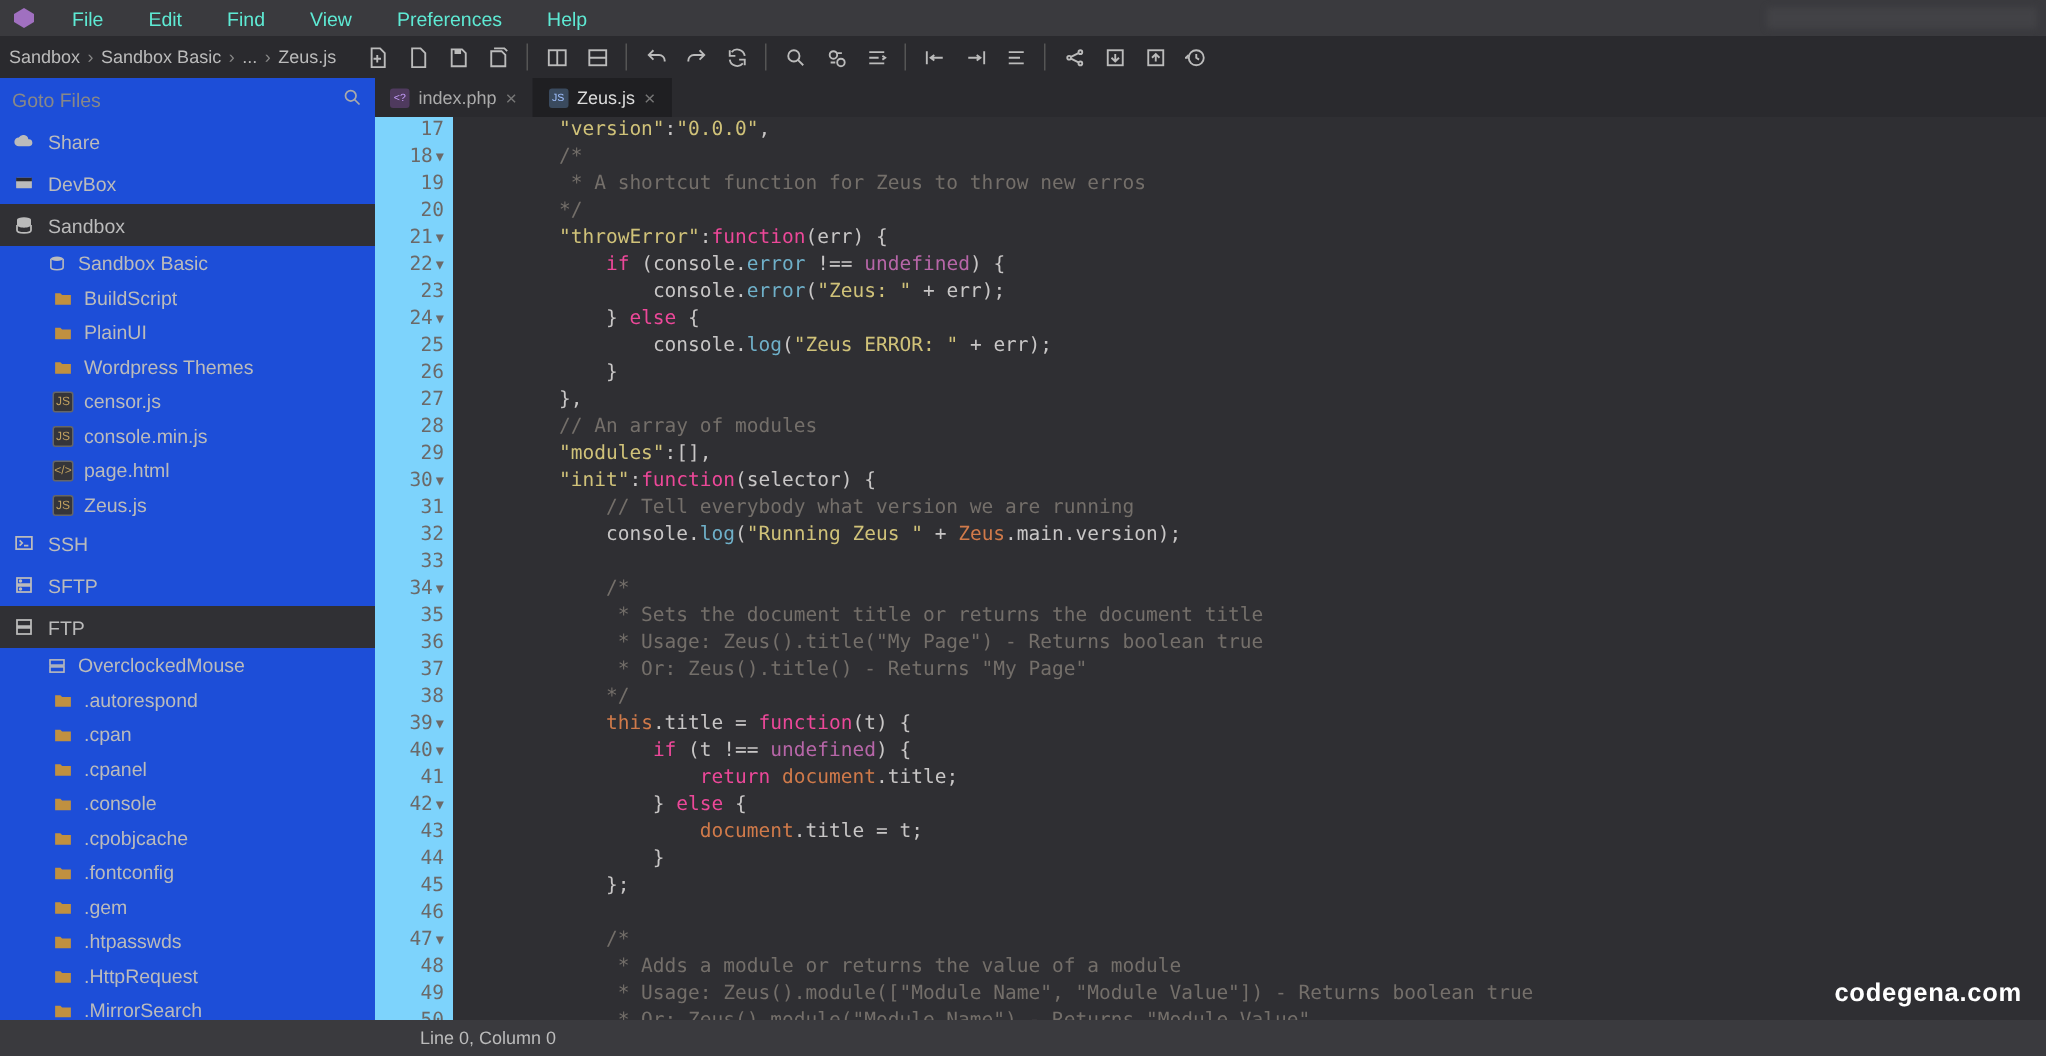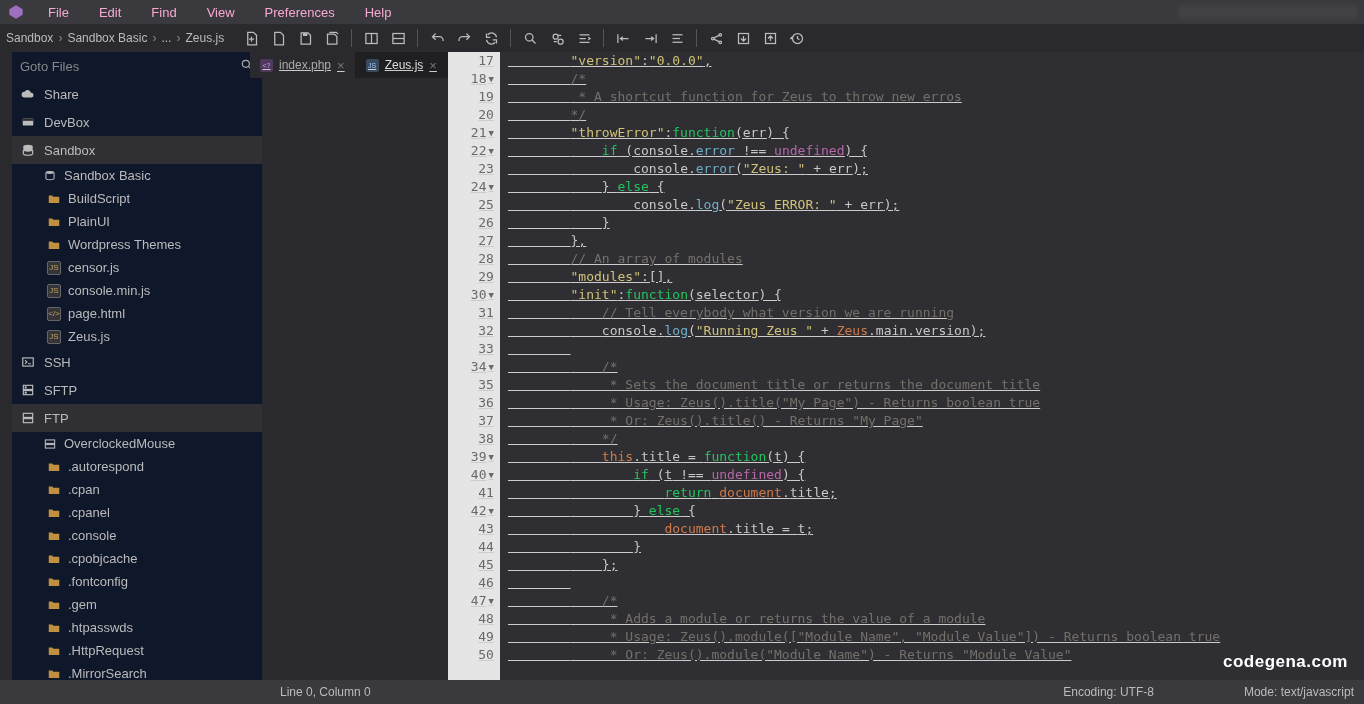--- a/index.html
+++ b/index.html
@@ -2,71 +2,71 @@
 <html><head>
 <meta charset="utf-8">
 <style>
 * { margin:0; padding:0; box-sizing:border-box; }
 body { width:1364px; height:704px; background:#2a2a2e; font-family:"Segoe UI",Arial,sans-serif; font-size:13px; color:#ccc; overflow:hidden; position:relative; }
 
 
 .menubar { height:24px; background:#3a3a3e; display:flex; align-items:center; padding:0 6px; gap:2px; }
 .menubar .logo { width:20px; height:20px; display:flex; align-items:center; justify-content:center; margin-right:6px; }
 .menubar .logo svg { width:16px; height:16px; }
-.menubar .mi { padding:3px 14px; color:#f9a8d4; cursor:pointer; }
+.menubar .mi { padding:3px 14px; color:#5eead4; cursor:pointer; }
 .menubar .right-blur { margin-left:auto; width:180px; height:14px; background:#424246; border-radius:2px; filter:blur(2px); }
 
 
 .toolbar { height:28px; display:flex; align-items:center; padding:0 0 0 6px; }
 .breadcrumb { display:flex; align-items:center; gap:5px; color:#888; font-size:12px; }
 .breadcrumb span.seg { color:#bbb; }
 .toolbar .icons { display:flex; align-items:center; gap:1px; margin-left:auto; padding-right:6px; }
 .tbtn { width:26px; height:22px; display:flex; align-items:center; justify-content:center; color:#bbb; cursor:pointer; }
 .tbtn svg { width:15px; height:15px; }
 .tsep { width:1px; height:18px; background:#555; margin:0 5px; }
 
 
-.sidebar { position:absolute; top:52px; left:12px; width:250px; bottom:24px; background:#0f172a; overflow:hidden; }
+.sidebar { position:absolute; top:52px; left:0; width:250px; bottom:24px; background:#1d4ed8; overflow:hidden; }
 .goto { height:28px; display:flex; align-items:center; padding:0 8px; color:#bbb; }
 .goto input { flex:1; background:transparent; border:0; color:#bbb; font-size:13px; }
 .goto input::placeholder { color:#888; }
 .goto .search-ic svg { width:14px; height:14px; color:#aaa; }
 
 .panel-row { height:28px; display:flex; align-items:center; padding:0 8px; gap:8px; color:#bbb; cursor:pointer;text-align:right; }
 .panel-row.bold { background:#303034; }
 .panel-row .ic { width:16px; display:flex; justify-content:center; }
 .panel-row .ic svg { width:14px; height:14px; }
 .tree-item { height:23px; display:flex; align-items:center; gap:6px; color:#bbb; font-size:13px; cursor:pointer; }
 .tree-item.depth1 { padding-left:30px; }
 .tree-item.depth2 { padding-left:34px; }
 .tree-item .fic { width:16px; display:flex; justify-content:center; }
 .tree-item .fic svg { width:14px; height:14px; }
 .folder-ic { fill:#c09040; }
 .file-ic-box { width:14px; height:14px; border:1px solid #666; border-radius:2px; display:flex; align-items:center; justify-content:center; font-size:8px; color:#c0a060; background:#353539; }
 
 
-.editor { position:absolute; top:52px; left:250px; right:0; bottom:24px; display:flex; flex-direction:row;text-decoration:underline; }
+.editor { position:absolute; top:52px; left:250px; right:0; bottom:24px; display:flex; flex-direction:column; }
 .tabs { height:26px; display:flex; align-items:stretch; background:#2a2a2e; }
 .tab { display:flex; align-items:center; gap:6px; padding:0 10px; border-right:1px solid #1f1f22; color:#aaa; cursor:pointer; font-size:12px; }
 .tab.active { background:#1f1f22; color:#ddd; }
 .tab .close { font-size:13px; color:#777; cursor:pointer; }
 .tab .ft-ic { width:13px; height:13px; border-radius:2px; display:flex; align-items:center; justify-content:center; font-size:7px; }
 .ft-php { background:#4f3a5e; color:#c9a0ff; }
 .ft-js { background:#3a4a5e; color:#a0c0ff; }
 
 .code-wrap { flex:1; display:flex; background:#2f2f33; overflow:hidden; font-family:Consolas,monospace; font-size:13px; line-height:18px; white-space:pre; }
-.gutter { width:52px; background:#e5e5e5; text-align:right; padding:0 6px 0 0; color:#6b6968; }
+.gutter { width:52px; background:#7dd3fc; text-align:right; padding:0 6px 0 0; color:#6b6968; }
 .gutter .ln { display:flex; justify-content:flex-end; align-items:center; height:18px; }
 .gutter .fold { margin-left:2px; font-size:9px; color:#6b6968; }
 .code { flex:1; padding-left:8px; color:#c8c6c6; }
 
 
 .tok-str   { color:#d0c279; }
 .tok-punc  { color:#c8c6c6; }
-.tok-key   { color:#22c55e; }
+.tok-key   { color:#ec4899; }
 .tok-fn    { color:#6fb0c9; }
 .tok-id    { color:#c8c6c6; }
 .tok-com   { color:#746f6a; }
 .tok-bool  { color:#b766a8; }
 .tok-this  { color:#d07a4a; }
 .tok-builtin{ color:#d07a4a; }
 
 
 .statusbar { position:absolute; bottom:0; left:0; right:0; height:24px; background:#3a3a3e; display:flex; align-items:center; padding:0 10px; color:#bbb; font-size:12px;text-align:center; }
 .statusbar .sbl { margin-left:270px; }
@@ -465,19 +465,15 @@
     </div>
   </div>
   <div class="code-wrap">
     <div class="gutter" id="gutter"><div class="ln">17</div><div class="ln">18<span class="fold">▼</span></div><div class="ln">19</div><div class="ln">20</div><div class="ln">21<span class="fold">▼</span></div><div class="ln">22<span class="fold">▼</span></div><div class="ln">23</div><div class="ln">24<span class="fold">▼</span></div><div class="ln">25</div><div class="ln">26</div><div class="ln">27</div><div class="ln">28</div><div class="ln">29</div><div class="ln">30<span class="fold">▼</span></div><div class="ln">31</div><div class="ln">32</div><div class="ln">33</div><div class="ln">34<span class="fold">▼</span></div><div class="ln">35</div><div class="ln">36</div><div class="ln">37</div><div class="ln">38</div><div class="ln">39<span class="fold">▼</span></div><div class="ln">40<span class="fold">▼</span></div><div class="ln">41</div><div class="ln">42<span class="fold">▼</span></div><div class="ln">43</div><div class="ln">44</div><div class="ln">45</div><div class="ln">46</div><div class="ln">47<span class="fold">▼</span></div><div class="ln">48</div><div class="ln">49</div><div class="ln">50</div></div>
     <div class="code" id="code"><div>        <span class="tok-str">"version"</span><span class="tok-punc">:</span><span class="tok-str">"0.0.0"</span><span class="tok-punc">,</span></div><div>        <span class="tok-com">/*</span></div><div>        <span class="tok-com"> * A shortcut function for Zeus to throw new erros</span></div><div>        <span class="tok-com">*/</span></div><div>        <span class="tok-str">"throwError"</span><span class="tok-punc">:</span><span class="tok-key">function</span><span class="tok-punc">(</span><span class="tok-id">err</span><span class="tok-punc">) {</span></div><div>        <span class="tok-punc">    </span><span class="tok-key">if</span><span class="tok-punc"> (</span><span class="tok-id">console</span><span class="tok-punc">.</span><span class="tok-fn">error</span><span class="tok-punc"> !== </span><span class="tok-bool">undefined</span><span class="tok-punc">) {</span></div><div>        <span class="tok-punc">        </span><span class="tok-id">console</span><span class="tok-punc">.</span><span class="tok-fn">error</span><span class="tok-punc">(</span><span class="tok-str">"Zeus: "</span><span class="tok-punc"> + </span><span class="tok-id">err</span><span class="tok-punc">);</span></div><div>        <span class="tok-punc">    } </span><span class="tok-key">else</span><span class="tok-punc"> {</span></div><div>        <span class="tok-punc">        </span><span class="tok-id">console</span><span class="tok-punc">.</span><span class="tok-fn">log</span><span class="tok-punc">(</span><span class="tok-str">"Zeus ERROR: "</span><span class="tok-punc"> + </span><span class="tok-id">err</span><span class="tok-punc">);</span></div><div>        <span class="tok-punc">    }</span></div><div>        <span class="tok-punc">},</span></div><div>        <span class="tok-com">// An array of modules</span></div><div>        <span class="tok-str">"modules"</span><span class="tok-punc">:[],</span></div><div>        <span class="tok-str">"init"</span><span class="tok-punc">:</span><span class="tok-key">function</span><span class="tok-punc">(</span><span class="tok-id">selector</span><span class="tok-punc">) {</span></div><div>        <span class="tok-com">    // Tell everybody what version we are running</span></div><div>        <span class="tok-punc">    </span><span class="tok-id">console</span><span class="tok-punc">.</span><span class="tok-fn">log</span><span class="tok-punc">(</span><span class="tok-str">"Running Zeus "</span><span class="tok-punc"> + </span><span class="tok-builtin">Zeus</span><span class="tok-punc">.</span><span class="tok-id">main</span><span class="tok-punc">.</span><span class="tok-id">version</span><span class="tok-punc">);</span></div><div>        <span class="tok-punc"></span></div><div>        <span class="tok-com">    /*</span></div><div>        <span class="tok-com">     * Sets the document title or returns the document title</span></div><div>        <span class="tok-com">     * Usage: Zeus().title("My Page") - Returns boolean true</span></div><div>        <span class="tok-com">     * Or: Zeus().title() - Returns "My Page"</span></div><div>        <span class="tok-com">    */</span></div><div>        <span class="tok-punc">    </span><span class="tok-this">this</span><span class="tok-punc">.</span><span class="tok-id">title</span><span class="tok-punc"> = </span><span class="tok-key">function</span><span class="tok-punc">(</span><span class="tok-id">t</span><span class="tok-punc">) {</span></div><div>        <span class="tok-punc">        </span><span class="tok-key">if</span><span class="tok-punc"> (</span><span class="tok-id">t</span><span class="tok-punc"> !== </span><span class="tok-bool">undefined</span><span class="tok-punc">) {</span></div><div>        <span class="tok-punc">            </span><span class="tok-key">return</span><span class="tok-punc"> </span><span class="tok-builtin">document</span><span class="tok-punc">.</span><span class="tok-id">title</span><span class="tok-punc">;</span></div><div>        <span class="tok-punc">        } </span><span class="tok-key">else</span><span class="tok-punc"> {</span></div><div>        <span class="tok-punc">            </span><span class="tok-builtin">document</span><span class="tok-punc">.</span><span class="tok-id">title</span><span class="tok-punc"> = </span><span class="tok-id">t</span><span class="tok-punc">;</span></div><div>        <span class="tok-punc">        }</span></div><div>        <span class="tok-punc">    };</span></div><div>        <span class="tok-punc"></span></div><div>        <span class="tok-com">    /*</span></div><div>        <span class="tok-com">     * Adds a module or returns the value of a module</span></div><div>        <span class="tok-com">     * Usage: Zeus().module(["Module Name", "Module Value"]) - Returns boolean true</span></div><div>        <span class="tok-com">     * Or: Zeus().module("Module Name") - Returns "Module Value"</span></div></div>
   </div>
 </div>
 
 <div class="statusbar">
   <span class="sbl">Line 0, Column 0</span>
-  <span class="sbr">
-    <span>Encoding: UTF-8</span>
-    <span>Mode: text/javascript</span>
-  </span>
 </div>
 
 <div class="watermark">codegena.com</div>
 
 </body></html>

